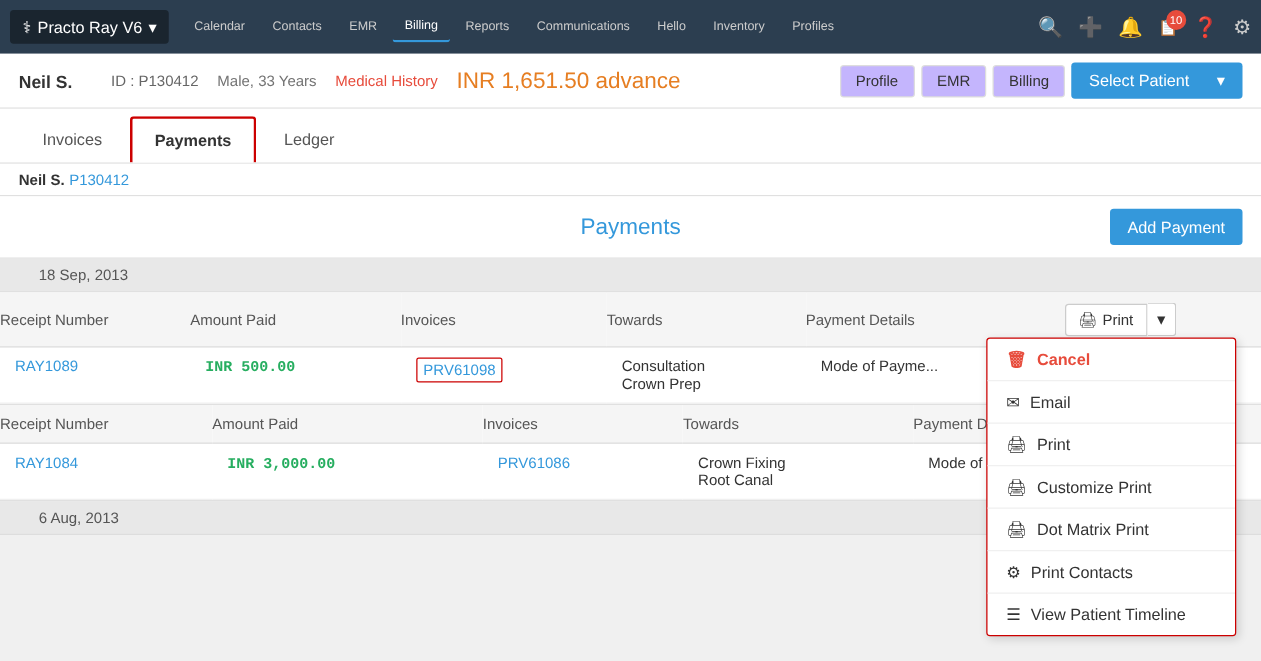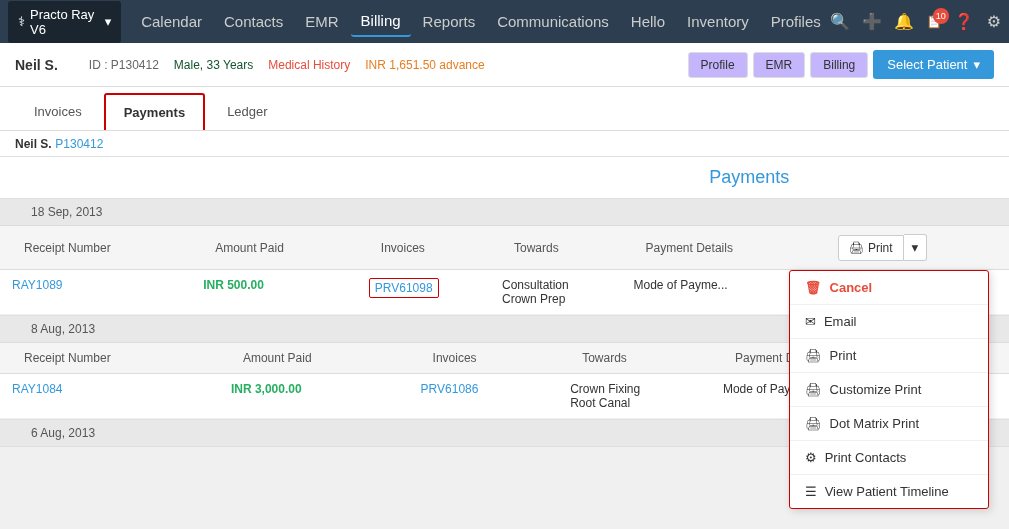--- a/index.html
+++ b/index.html
@@ -30,21 +30,21 @@
       display: flex;
       align-items: center;
       gap: 2px;
       flex: 1;
     }
     .nav-item {
       color: #ccc;
       padding: 6px 10px;
       border-radius: 3px;
       cursor: pointer;
-      font-size: 15px;
+      font-size: 10px;
     }
     .nav-item.active { color: #fff; border-bottom: 2px solid #3498db; }
     .nav-right {
       display: flex;
       align-items: center;
       gap: 12px;
     }
     .nav-icon {
       color: #ccc;
       font-size: 16px;
@@ -83,31 +83,31 @@
       font-weight: bold;
       font-size: 14px;
       color: #333;
     }
     .patient-id {
       color: #666;
       font-size: 12px;
       margin-left: 16px;
     }
     .patient-gender {
-      color: #14532d;
+      color: #737373;
       font-size: 12px;
     }
     .patient-med-history {
       color: #e74c3c;
       font-size: 12px;
       cursor: pointer;
     }
     .patient-advance {
       color: #e67e22;
-      font-size: 12px;
+      font-size: 18px;
     }
     .patient-actions {
       margin-left: auto;
       display: flex;
       align-items: center;
       gap: 5px;
     }
     .btn-profile, .btn-emr, .btn-billing {
       border: 1px solid #ddd;
       background: #c4b5fd;
@@ -120,21 +120,21 @@
     .btn-select-patient {
       background: #3498db;
       color: #fff;
       border: none;
       padding: 7px 14px;
       border-radius: 3px;
       cursor: pointer;
       font-size: 13px;
       display: flex;
       align-items: center;
-      gap: 6px;
+      gap: 22px;
     }
 
     
     .tabs-bar {
       background: #fff;
       border-bottom: 1px solid #ddd;
       padding: 0 15px;
       display: flex;
       align-items: flex-end;
       height: 44px;
@@ -216,21 +216,21 @@
     }
     table {
       width: 100%;
       border-collapse: collapse;
     }
     thead tr {
       background: #f5f5f5;
       border-bottom: 1px solid #ddd;
     }
     th {
-      padding: 8px 24px;
+      padding: 8px 0;
       text-align: left;
       font-weight: normal;
       color: #555;
       font-size: 12px;
     }
     td {
       padding: 8px 12px;
       font-size: 12px;
       color: #333;
       vertical-align: top;
@@ -238,21 +238,21 @@
     }
     .link-blue { color: #3498db; cursor: pointer; }
     .link-invoice {
       color: #3498db;
       border: 1px solid #c00;
       padding: 2px 5px;
       border-radius: 2px;
       cursor: pointer;
       display: inline-block;
     }
-    .amount-green { color: #27ae60; font-weight: bold; }
+    .amount-green { color: #27ae60; font-weight: bold; font-family: Liberation Mono, monospace; }
 
     
     .print-btn-wrap {
       display: flex;
       align-items: center;
     }
     .btn-print {
       background: #fff;
       border: 1px solid #ccc;
       padding: 5px 10px;
@@ -362,20 +362,23 @@
 
 <div class="breadcrumb-area">
   <span class="breadcrumb-name">Neil S.</span>
   &nbsp;
   <span class="breadcrumb-id link-blue">P130412</span>
 </div>
 
 <div class="page-header">
   <div style="flex:1"></div>
   <span class="page-title">Payments</span>
+  <div style="flex:1; display:flex; justify-content:flex-end;">
+    <button class="btn-add-payment">Add Payment</button>
+  </div>
 </div>
 
 <div class="content-area">
 
   <div class="section-date">
     <span>18 Sep, 2013</span>
   </div>
   <div class="table-container">
     <table>
       <thead>
@@ -413,23 +416,20 @@
           </td>
           <td>
             <span>Mode of Payme...</span>
           </td>
           <td></td>
         </tr>
       </tbody>
     </table>
   </div>
 
-  <div class="section-date">
-    <span>8 Aug, 2013</span>
-  </div>
   <div class="table-container">
     <table>
       <thead>
         <tr>
           <th>Receipt Number</th>
           <th>Amount Paid</th>
           <th>Invoices</th>
           <th>Towards</th>
           <th>Payment Details</th>
           <th></th>

